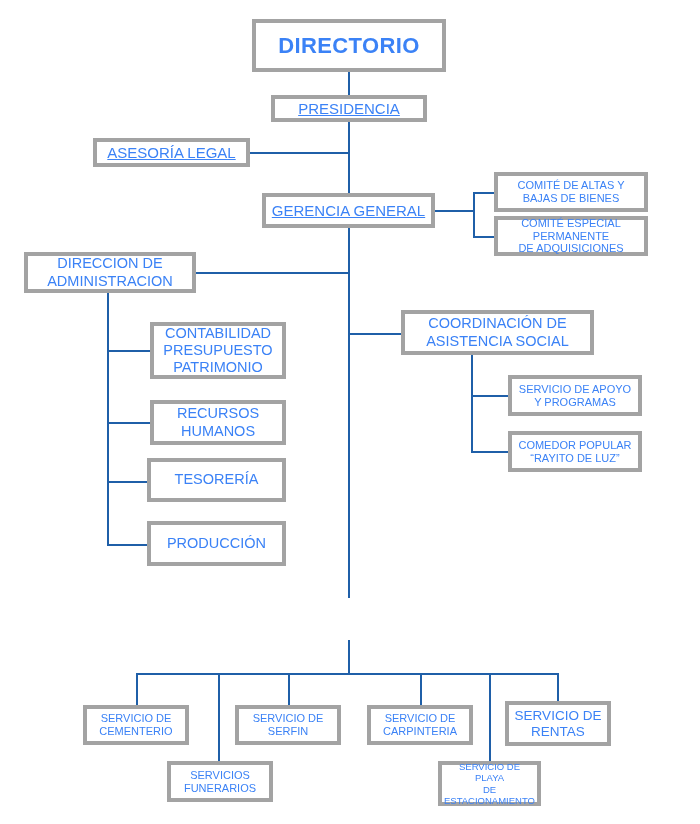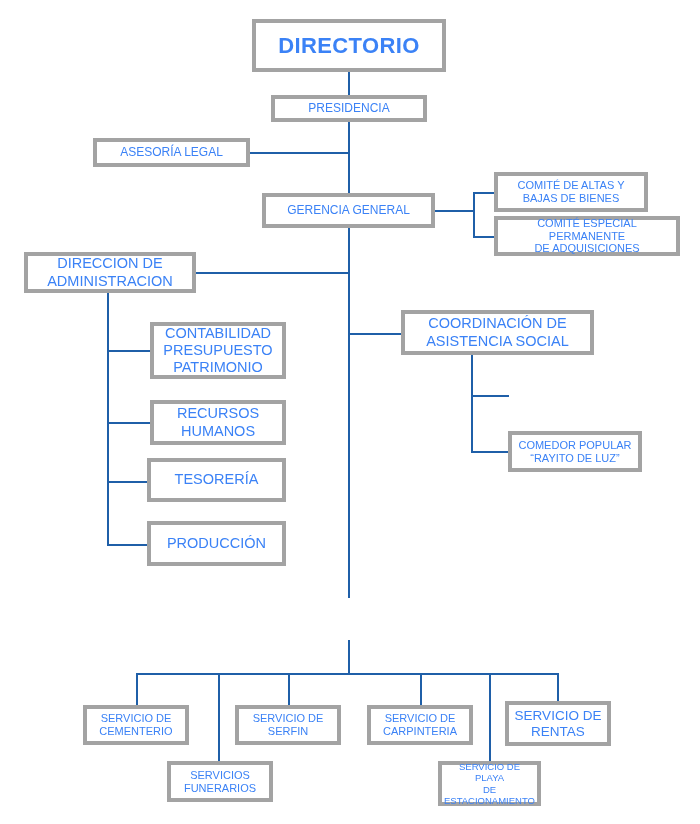--- a/index.html
+++ b/index.html
@@ -29,21 +29,21 @@
     z-index: 3;
     padding: 8px 3px;
     white-space: pre-line;
   }
   .node.root {
     border-width: 4px;
     font-weight: bold;
     font-size: 22px;
     letter-spacing: 0.4px;
   }
-  .node.lvl1 { font-size: 12px; }
+  .node.lvl1 { font-size: 15px; text-decoration: underline; }
   .node.lvl2 { font-size: 14.5px; }
   .node.lvl3 { font-size: 13.5px; }
   .node.small { font-size: 11px; }
   .node.tiny { font-size: 9.5px; }
   .line {
     position: absolute;
     background: #1F5FA8;
     z-index: 1;
   }
   .line.v { width: 2px; }
@@ -95,40 +95,42 @@
 
   <div class="node lvl1" style="left:271px; top:95px; width:156px; height:27px;">PRESIDENCIA</div>
 
   <div class="node lvl1" style="left:93px; top:138px; width:157px; height:29px;">ASESORÍA LEGAL</div>
 
   <div class="node lvl1" style="left:262px; top:193px; width:173px; height:35px;text-align:center;">GERENCIA GENERAL</div>
 
   <div class="node small" style="left:494px; top:172px; width:154px; height:40px;">COMITÉ DE ALTAS Y
 BAJAS DE BIENES</div>
 
-  <div class="node small" style="left:494px; top:216px; width:186px; height:40px;">COMITÉ ESPECIAL PERMANENTE
+  <div class="node small" style="left:494px; top:216px; width:154px; height:40px;">COMITÉ ESPECIAL PERMANENTE
 DE ADQUISICIONES</div>
 
   <div class="node lvl2" style="left:24px; top:252px; width:172px; height:41px;">DIRECCION DE
 ADMINISTRACION</div>
 
   <div class="node lvl2" style="left:150px; top:400px; width:136px; height:45px;">RECURSOS
 HUMANOS</div>
 
   <div class="node lvl2" style="left:150px; top:322px; width:136px; height:57px;">CONTABILIDAD
 PRESUPUESTO
 PATRIMONIO</div>
 
   <div class="node lvl2" style="left:147px; top:458px; width:139px; height:44px;">TESORERÍA</div>
 
   <div class="node lvl2" style="left:147px; top:521px; width:139px; height:45px;">PRODUCCIÓN</div>
 
   <div class="node lvl2" style="left:401px; top:310px; width:193px; height:45px;">COORDINACIÓN DE
 ASISTENCIA SOCIAL</div>
 
+  <div class="node small" style="left:508px; top:375px; width:134px; height:41px;">SERVICIO DE APOYO
+Y PROGRAMAS</div>
 
   <div class="node small" style="left:508px; top:431px; width:134px; height:41px;">COMEDOR POPULAR
 “RAYITO DE LUZ”</div>
 
 
   <div class="node small" style="left:83px; top:705px; width:106px; height:40px;">SERVICIO DE
 CEMENTERIO</div>
 
   <div class="node small" style="left:167px; top:761px; width:106px; height:41px;">SERVICIOS
 FUNERARIOS</div>

